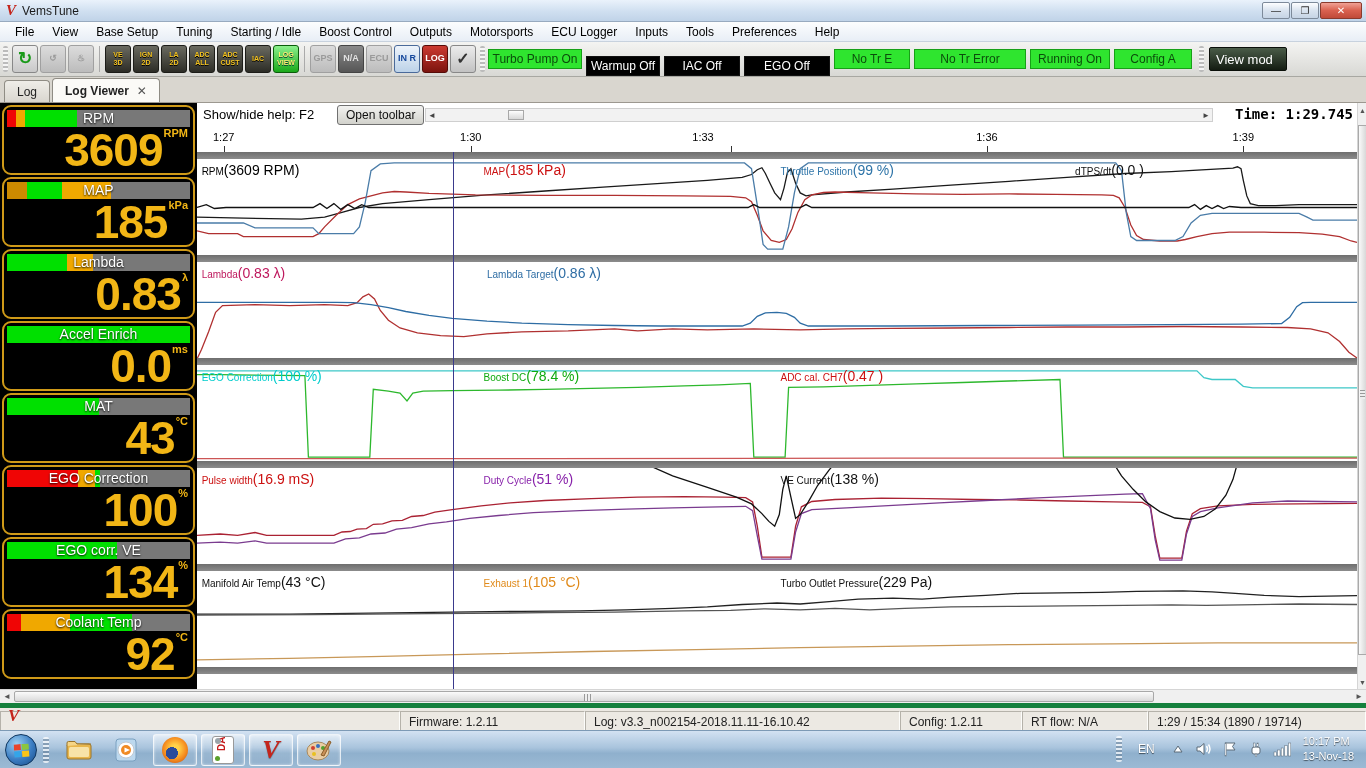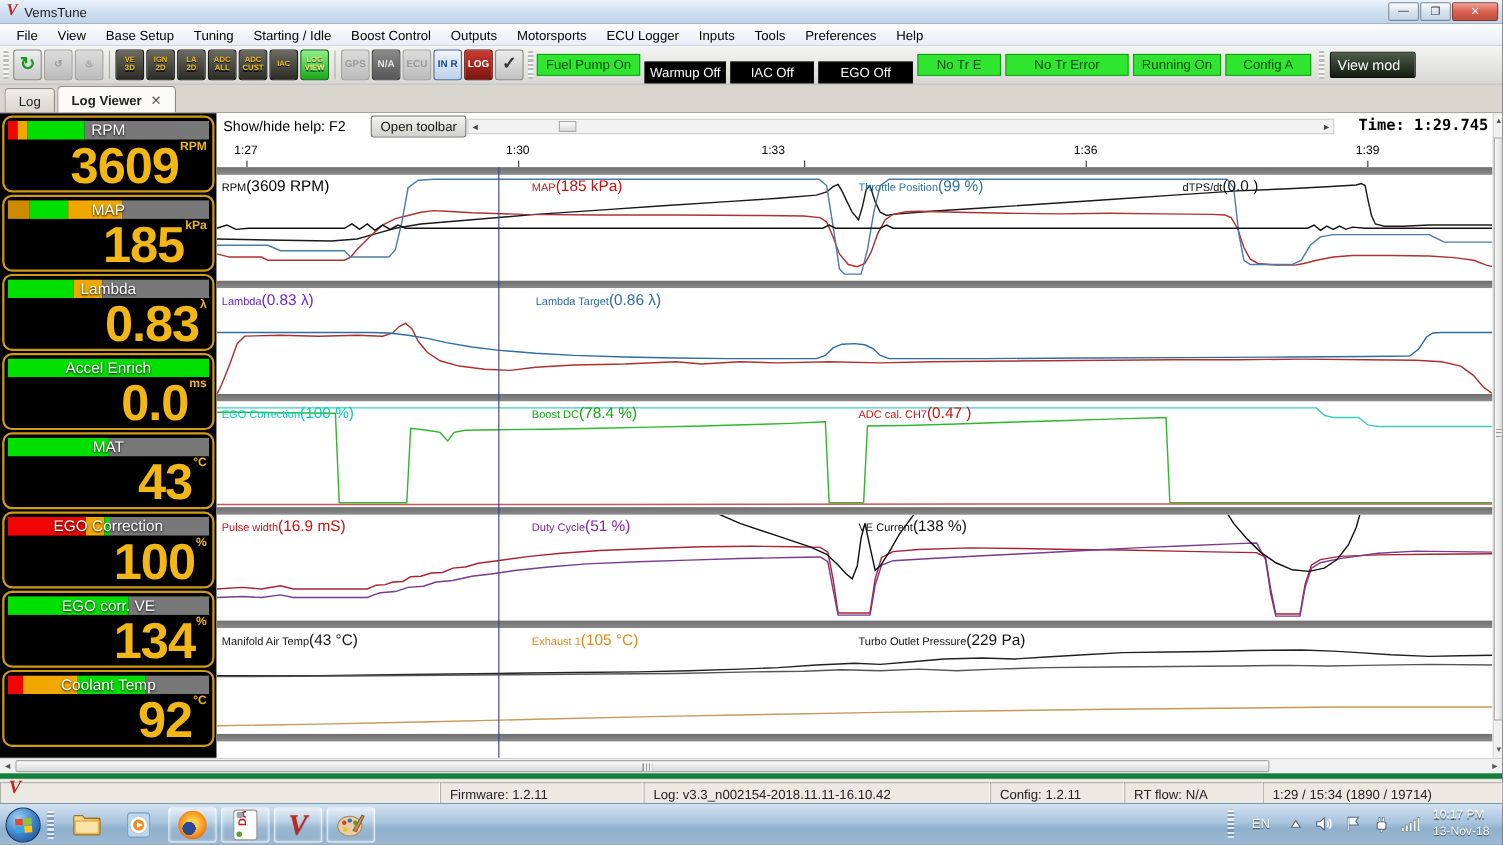--- a/index.html
+++ b/index.html
@@ -179,21 +179,21 @@
         <div>VIEW</div>
       </div>
       <div class="tb-sep"></div>
       <div class="ticon v-disabled">GPS</div>
       <div class="ticon v-dark-disabled">N/A</div>
       <div class="ticon v-disabled">ECU</div>
       <div class="ticon v-blue">IN R</div>
       <div class="ticon v-red">LOG</div>
       <div class="ticon v-check">✓</div>
       <div class="tb-grip"></div>
-      <div class="sbtn on" style="width: 94px;">Fuel Pump On</div>
+      <div class="sbtn on" style="width: 94px;">Turbo Pump On</div>
       <div class="sbtn off" style="width: 74px;">Warmup Off</div>
       <div class="sbtn off" style="width: 76px;">IAC Off</div>
       <div class="sbtn off" style="width: 86px;">EGO Off</div>
       <div class="sbtn on" style="width: 76px;">No Tr E</div>
       <div class="sbtn on" style="width: 112px;">No Tr Error</div>
       <div class="sbtn on" style="width: 80px;">Running On</div>
       <div class="sbtn on" style="width: 78px;">Config A</div>
       <div class="tb-grip"></div>
       <div id="view-mode-btn">View mod</div>
     </div>
@@ -343,21 +343,21 @@
           <div class="series-label" style="left: 286.52px; color: rgb(204, 17, 17);"><span class="sname">MAP</span><span class="sval">(185 kPa)</span></div>
           <div class="series-label" style="left: 583.48px; color: rgb(46, 116, 168);"><span class="sname">Throttle Position</span><span class="sval">(99 %)</span></div>
           <div class="series-label" style="left: 878.12px; color: rgb(17, 17, 17);"><span class="sname">dTPS/dt</span><span class="sval">(0.0 )</span></div>
         </div>
         <div class="track-sep"></div>
         <div class="track">
           <svg width="1160" height="97" viewBox="0 0 1160 97">
             <polyline points="0.0,97.0 4.6,87.3 11.6,69.8 18.6,50.4 25.5,43.6 58.0,42.7 92.8,43.6 127.6,42.7 150.8,43.6 160.1,40.7 165.9,34.9 171.7,32.0 177.5,36.9 183.3,48.5 191.4,58.2 203.0,66.0 220.4,70.8 243.6,73.7 266.8,74.7 290.0,71.8 324.8,69.8 371.2,68.9 417.6,66.9 440.8,68.9 475.6,66.9 510.4,67.9 556.8,66.9 603.2,67.9 649.6,66.9 696.0,66.4 754.0,66.0 812.0,65.5 870.0,65.0 928.0,65.0 986.0,64.5 1044.0,65.0 1090.4,65.5 1113.6,66.9 1131.0,70.8 1142.6,79.5 1151.9,90.2 1160.0,96.0" fill="none" stroke="#b03030" stroke-width="1.3"></polyline>
             <polyline points="0.0,40.3 139.2,40.3 156.6,40.7 174.0,42.7 191.4,45.6 208.8,49.5 232.0,53.4 255.2,56.3 290.0,59.2 324.8,61.1 371.2,62.6 417.6,63.5 464.0,64.0 545.2,64.0 553.3,61.1 560.3,54.3 568.4,50.9 580.0,50.4 589.3,51.4 597.4,55.3 603.2,61.1 611.3,64.0 696.0,64.0 788.8,63.5 881.6,63.1 974.4,62.6 1044.0,62.1 1084.6,61.6 1092.7,55.3 1099.7,44.6 1105.5,40.7 1113.6,40.3 1160.0,40.3" fill="none" stroke="#2e6da4" stroke-width="1.3"></polyline>
           </svg>
-          <div class="series-label" style="left: 4.64px; color: #6d28d9; text-align: center;"><span class="sname">Lambda</span><span class="sval">(0.83 λ)</span></div>
+          <div class="series-label" style="left: 4.64px; color: #be185d; text-align: center;"><span class="sname">Lambda</span><span class="sval">(0.83 λ)</span></div>
           <div class="series-label" style="left: 290px; color: rgb(46, 109, 164);"><span class="sname">Lambda Target</span><span class="sval">(0.86 λ)</span></div>
         </div>
         <div class="track-sep"></div>
         <div class="track">
           <svg width="1160" height="97" viewBox="0 0 1160 97">
             <polyline points="0.0,5.8 999.9,5.8 1006.9,12.6 1015.0,14.5 1038.2,14.5 1046.3,21.3 1055.6,22.8 1160.0,22.8" fill="none" stroke="#3ec8c8" stroke-width="1.3"></polyline>
             <polyline points="0.0,9.7 23.2,9.7 58.0,10.2 107.9,10.7 111.4,92.1 172.8,92.1 176.3,24.3 191.4,26.2 203.0,28.1 210.0,35.9 215.8,28.1 226.2,26.2 255.2,25.7 301.6,25.2 348.0,24.3 394.4,23.3 440.8,22.3 487.2,20.9 522.0,19.9 553.3,18.4 556.8,92.1 588.1,92.1 591.6,22.3 626.4,21.8 672.8,20.4 719.2,18.9 765.6,17.5 812.0,16.0 863.0,14.5 866.5,92.1 1160.0,92.1" fill="none" stroke="#2db82d" stroke-width="1.3"></polyline>
             <polyline points="0.0,93.6 348.0,93.6 696.0,93.1 1160.0,93.1" fill="none" stroke="#cc5555" stroke-width="1.3"></polyline>
           </svg>
           <div class="series-label" style="left: 4.64px; color: rgb(0, 204, 204);"><span class="sname">EGO Correction</span><span class="sval">(100 %)</span></div>

